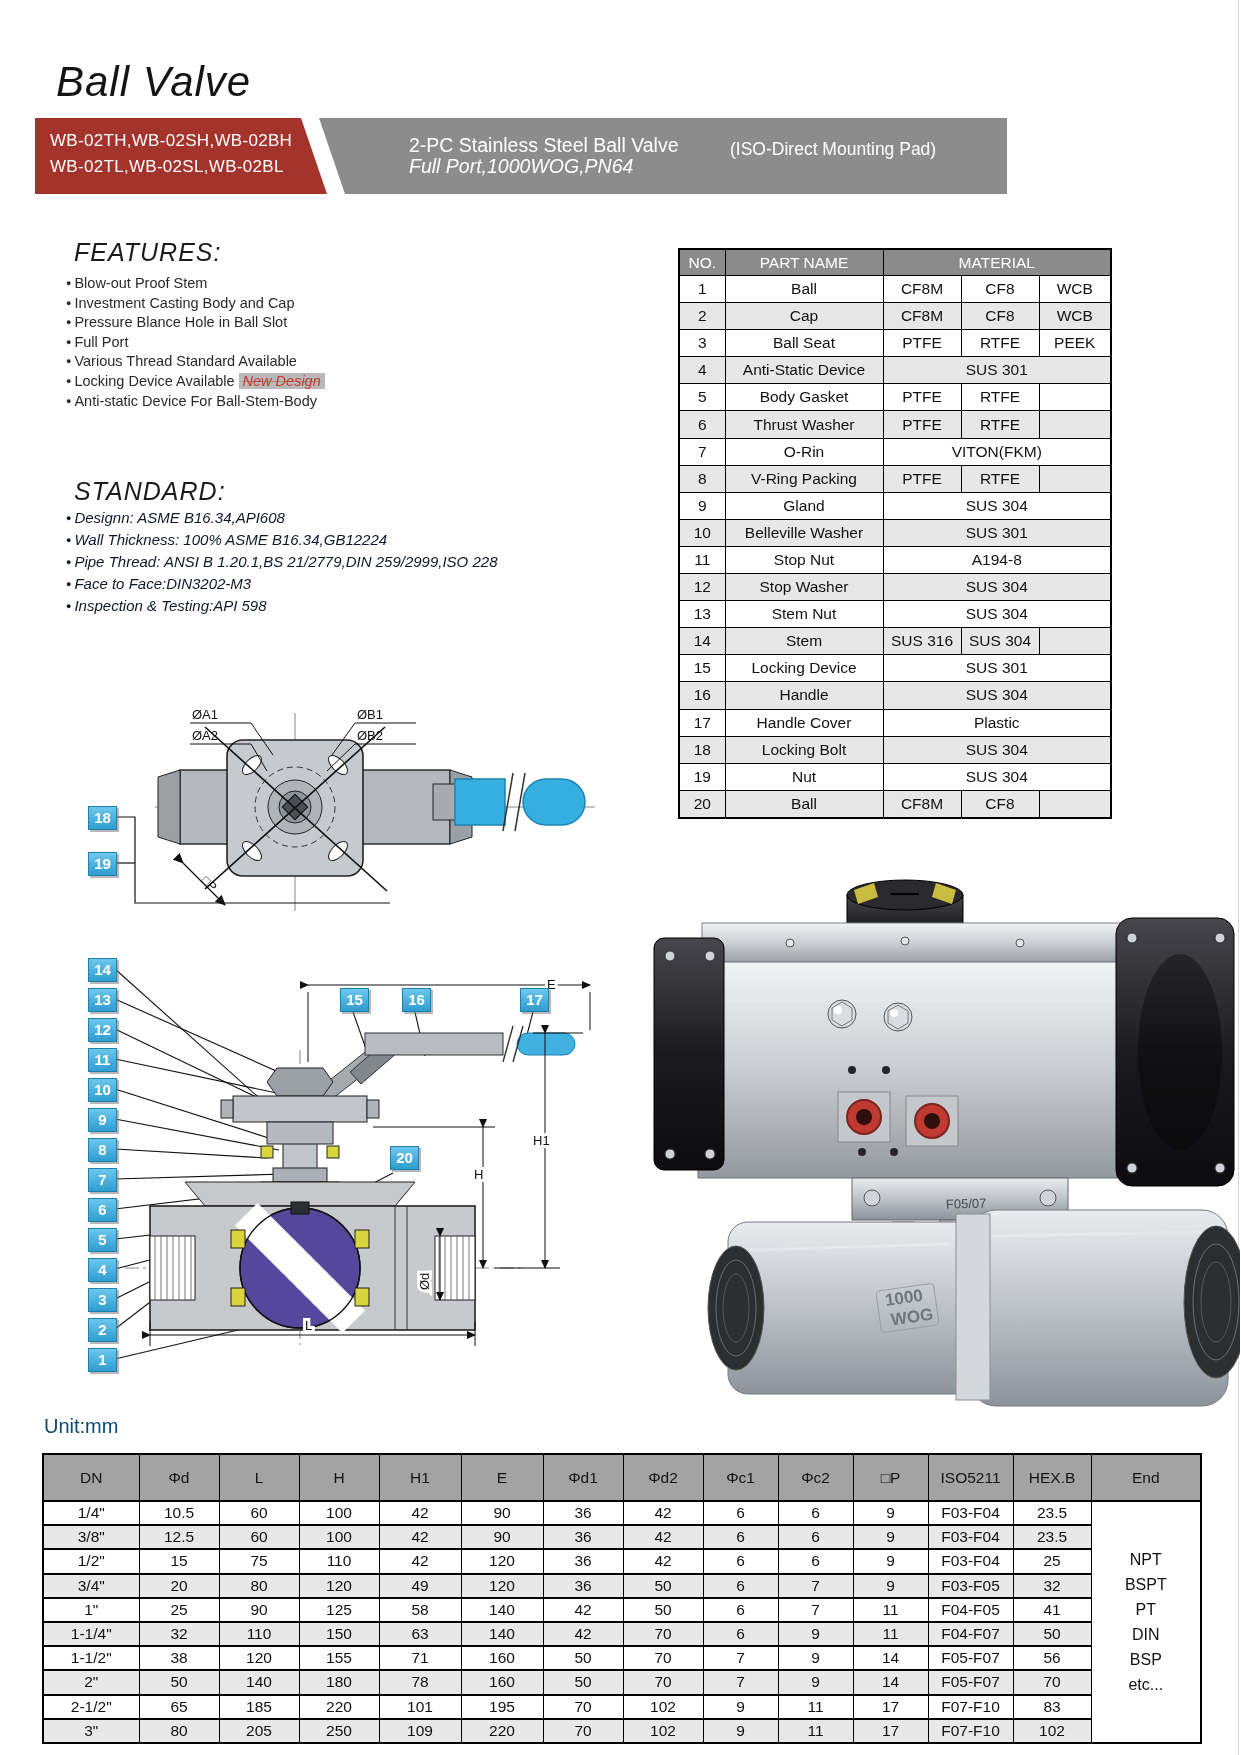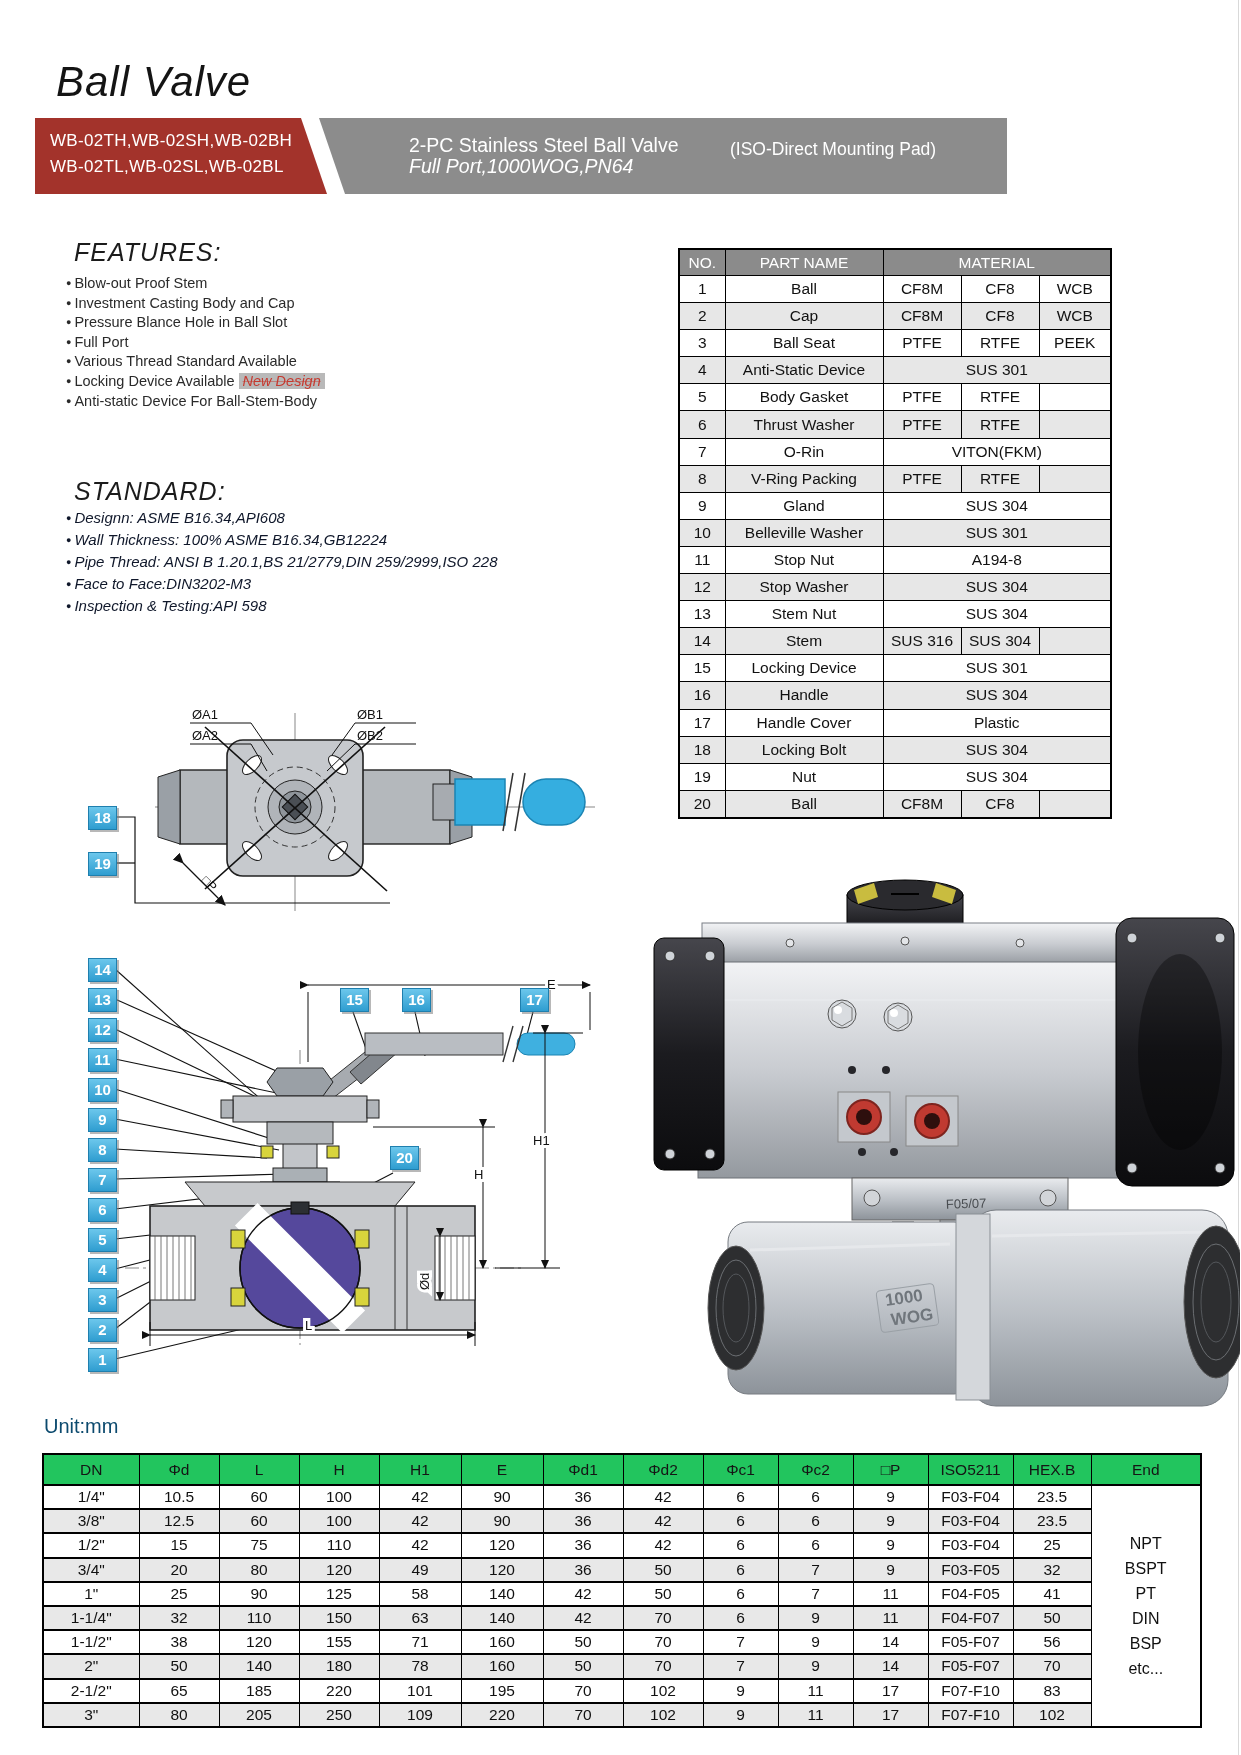--- a/index.html
+++ b/index.html
@@ -32,21 +32,21 @@
              text-decoration:line-through;text-decoration-color:rgba(198,57,47,.45);}
 
   table{border-collapse:collapse;table-layout:fixed;}
   #parts-table{position:absolute;left:678px;top:248px;width:432px;font-size:15.5px;border:2px solid #000;padding-left:20px;}
   #parts-table th{background:#8b8b8b;color:#fff;font-weight:normal;height:25px;border:1px solid #000;padding:0;}
   #parts-table td{border:1px solid #000;text-align:center;height:26.1px;padding:0;color:#111;}
   #parts-table tr.alt td{background:#e7e7e7;}
 
   .unit-label{position:absolute;left:44px;top:1415px;font-size:20px;color:#0c4a6e;}
   #dim-table{position:absolute;left:42px;top:1453px;font-size:15.5px;border:2px solid #000;}
-  #dim-table th{background:#22c55e;color:#151515;font-weight:normal;height:21px;border:1px solid #000;border-bottom-width:2px;padding:4px;}
+  #dim-table th{background:#a3a3a3;color:#151515;font-weight:normal;height:21px;border:1px solid #000;border-bottom-width:2px;padding:12px;}
   #dim-table td{border:1px solid #000;border-top-width:2px;text-align:center;height:22.2px;padding:0;}
   #dim-table tr.alt td{background:#e8e8e8;}
   #dim-table td.end-cell{background:#fff;font-size:16px;line-height:25px;}
 
   .tag{position:absolute;width:27px;height:22px;z-index:6;text-align:center;
        background:linear-gradient(180deg,#6cc7ec,#2f9dd0);border:1px solid #1f7fae;
        color:#fff;font-size:15px;font-weight:bold;line-height:22px;
        box-shadow:2px 2px 0 rgba(125,125,125,.55);}
 
   .dwg{position:absolute;}

